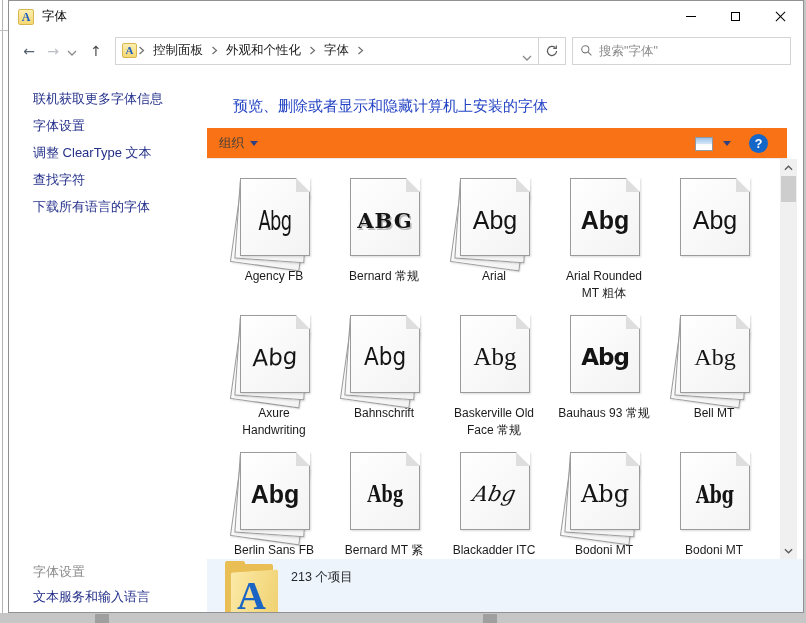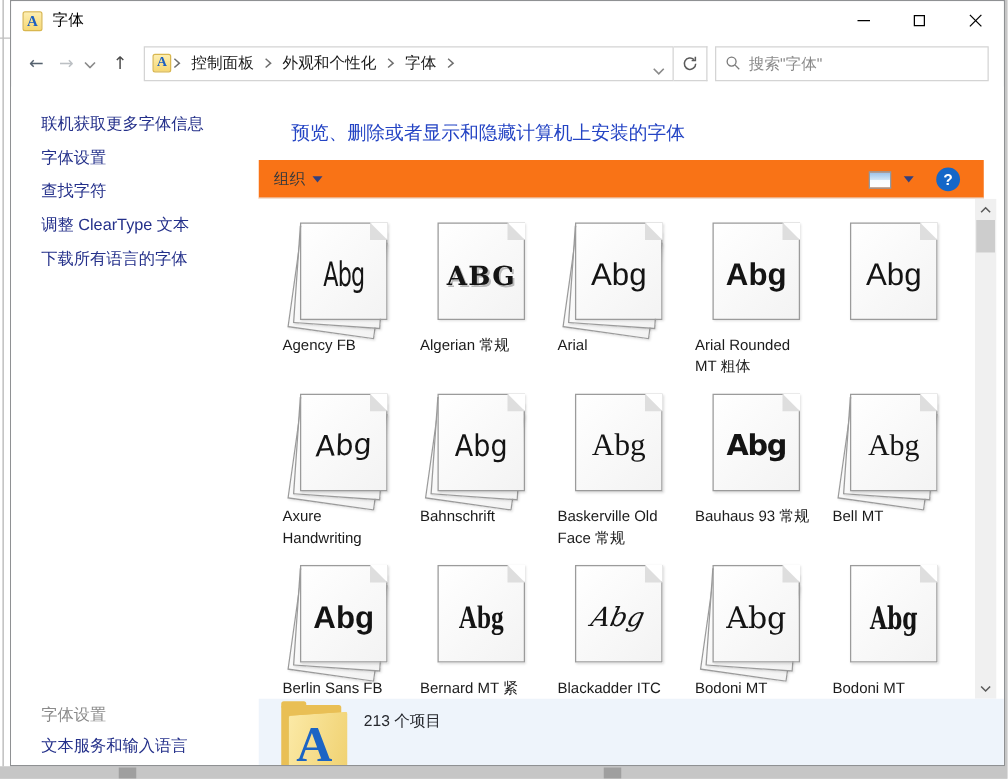--- a/index.html
+++ b/index.html
@@ -64,21 +64,21 @@
   .organize { display:flex; align-items:center; gap:6px; margin-left:12px; font-size:12.5px; color:#3b3b3b; }
   .caret-down { width:0; height:0; border-left:4px solid transparent; border-right:4px solid transparent; border-top:5px solid #33407e; }
   .tb-right { position:absolute; right:0; top:0; height:31px; display:flex; align-items:center; }
   .view-icon { width:18px; height:14px; border:1px solid #8f9aa6; background:linear-gradient(180deg,#9cc1e8 0%,#d8e9f7 52%,#f8fbfd 52%,#ffffff 100%); margin-right:10px; }
   .tb-caret { margin-right:18px; }
   .help-btn { width:19px; height:19px; border-radius:50%; background:#1467c8; color:#fff; font-size:12.5px; font-weight:bold; display:flex; align-items:center; justify-content:center; margin-right:19px; }
 
   
   .fontlist { position:absolute; left:0; right:0; top:90px; height:400px; overflow:hidden; background:#fff; }
   .grid { position:absolute; left:12px; top:0; width:555px; display:flex; flex-wrap:wrap; padding-top:17px; }
-  .tile { width:110px; height:137px; }
+  .tile { width:110px; height:137px; text-align:center; }
   .ficon { position:relative; width:84px; height:88px; margin:0 auto; }
   .page { position:absolute; left:8px; top:2px; width:70px; height:78px; background:linear-gradient(135deg,#ffffff 0%,#f3f3f3 100%); border:1px solid #9b9b9b; }
   .page.front { box-shadow:1px 1px 2px rgba(0,0,0,.15); }
   .page.front::before { content:""; position:absolute; top:-1px; right:-1px; width:0; height:0; border-top:14px solid #ffffff; border-left:14px solid transparent; }
   .page.front::after { content:""; position:absolute; top:-1px; right:-1px; width:0; height:0; border-bottom:14px solid #dedede; border-right:14px solid transparent; }
   .page.back { box-shadow:1px 1px 2px rgba(0,0,0,.12); }
   .page.b1 { transform:translate(-3px,5px) rotate(4deg); }
   .page.b2 { transform:translate(-5px,11px) rotate(8deg); }
   .glyph { position:absolute; inset:0; display:flex; align-items:center; justify-content:center; padding-top:6px; color:#141414; }
   .tile-label { margin:4px auto 0; max-width:96px; font-size:12px; line-height:17px; color:#1b1b1b; }
@@ -205,22 +205,22 @@
         <input type="text" placeholder="搜索&quot;字体&quot;" style="">
       </div>
     </div>
 
     <div class="winbody">
 
       <div class="sidepane">
         <ul class="side-links" id="side-links">
             <li>联机获取更多字体信息</li>
             <li>字体设置</li>
+            <li>调整 ClearType 文本</li>
             <li>查找字符</li>
-            <li>调整 ClearType 文本</li>
             <li>下载所有语言的字体</li>
           </ul>
         <div class="see-also">字体设置</div>
         <div class="see-also-link">文本服务和输入语言</div>
       </div>
 
       <div class="content">
         <div class="page-heading">预览、删除或者显示和隐藏计算机上安装的字体</div>
 
         <div class="toolbar">
@@ -248,21 +248,21 @@
     <div class="tile-label">Agency FB</div>
   </div>
 
   <div class="tile">
     <div class="ficon">
 
       <div class="page front">
                     <span class="glyph g-algerian">ABG</span>
                   </div>
     </div>
-    <div class="tile-label">Algerian 常规</div>
+    <div class="tile-label">Bernard 常规</div>
   </div>
 
   <div class="tile">
     <div class="ficon">
       <div class="page back b2"></div>
       <div class="page back b1"></div>
       <div class="page front">
                     <span class="glyph g-arial">Abg</span>
                   </div>
     </div>

